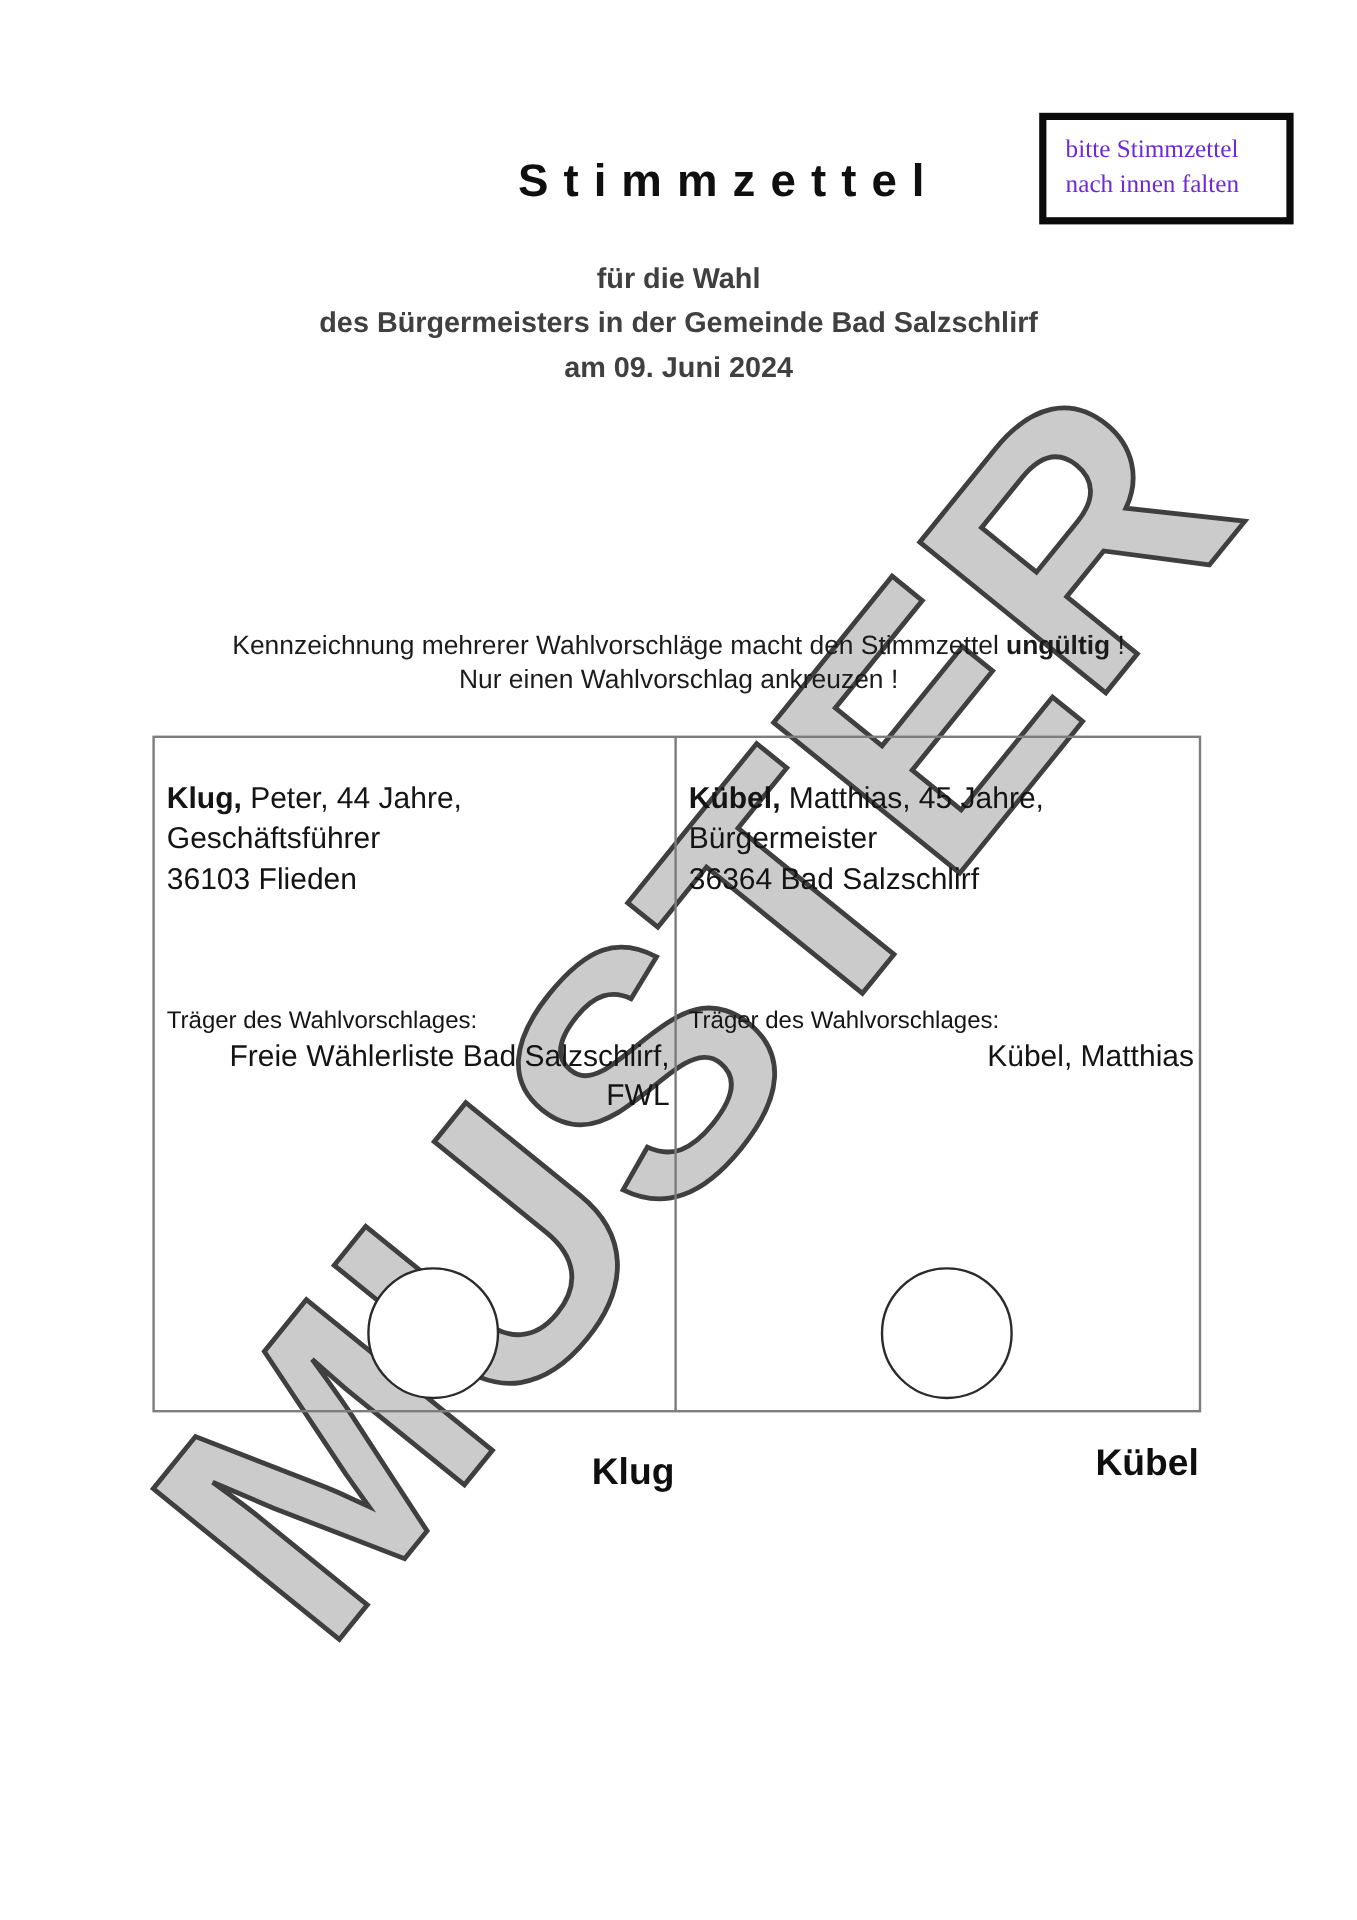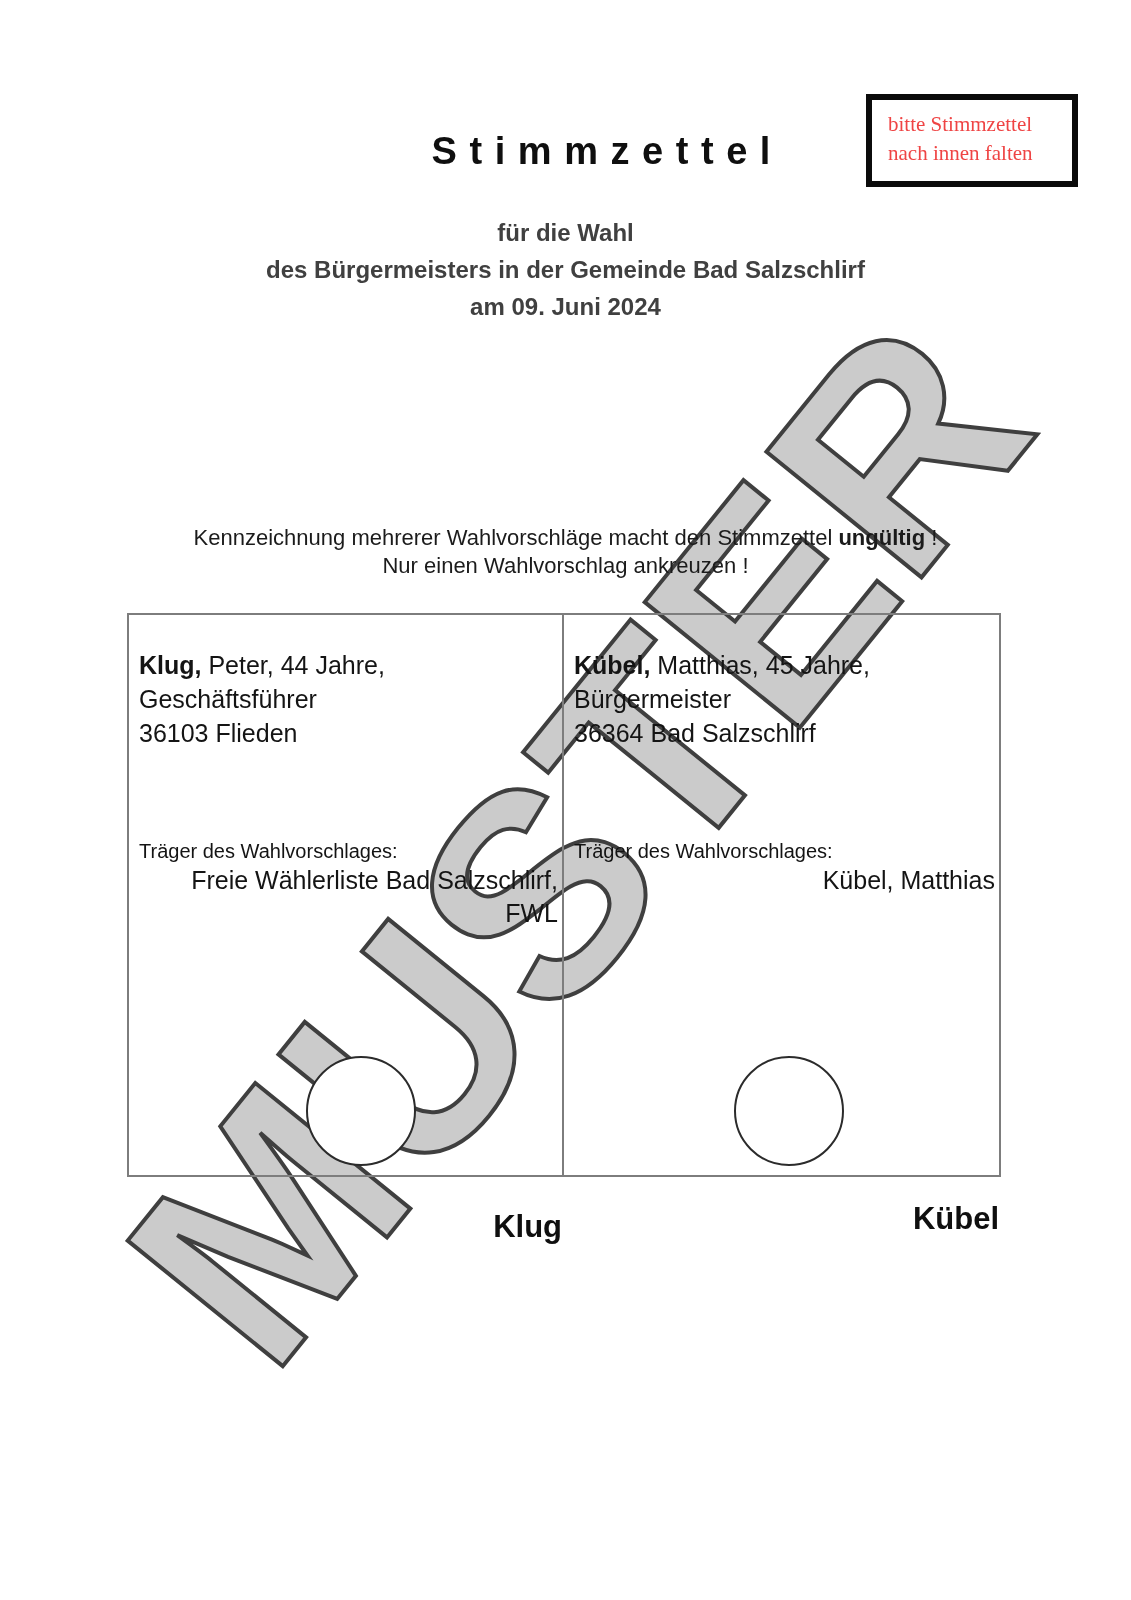--- a/index.html
+++ b/index.html
@@ -25,21 +25,21 @@
 
   .fold-box {
     left: 866px; top: 94px;
     width: 212px; height: 93px;
     box-sizing: border-box;
     border: 6px solid #0b0b0b;
     background: #ffffff;
     font-family: "Liberation Serif", "DejaVu Serif", serif;
     font-size: 21px; line-height: 29px;
     padding: 10px 0 0 16px;
-    color: #ef4444;
+    color: #6d28d9;
   }
 
   .title {
     left: 0; top: 130px; width: 1131px;
     margin: 0;
     text-align: center;
     font-size: 38px; font-weight: bold;
     letter-spacing: 1px;
     color: #0f0f0f;
     padding-left: 36px;

